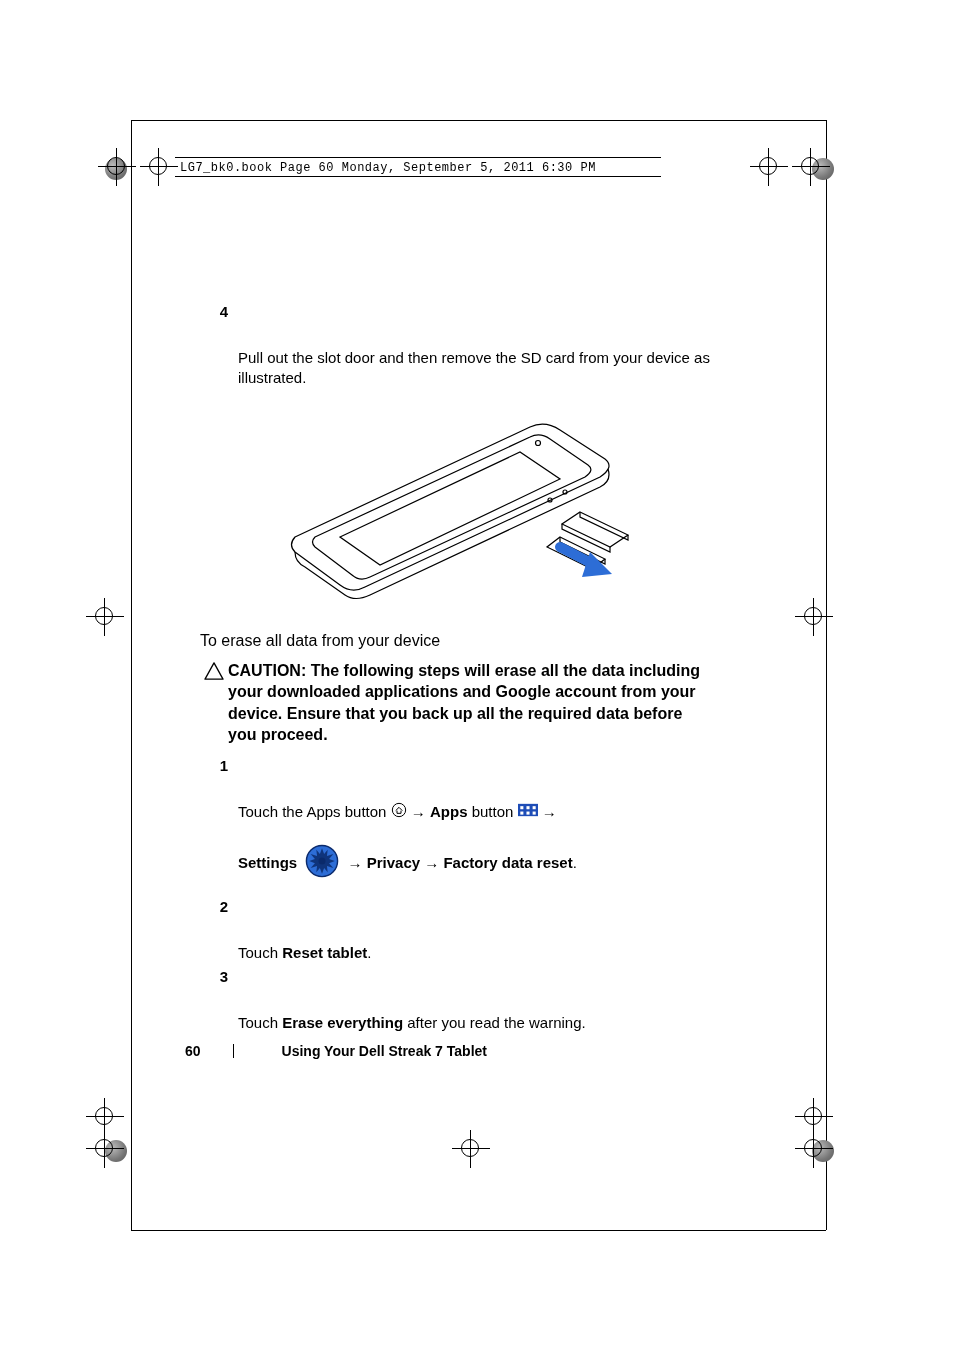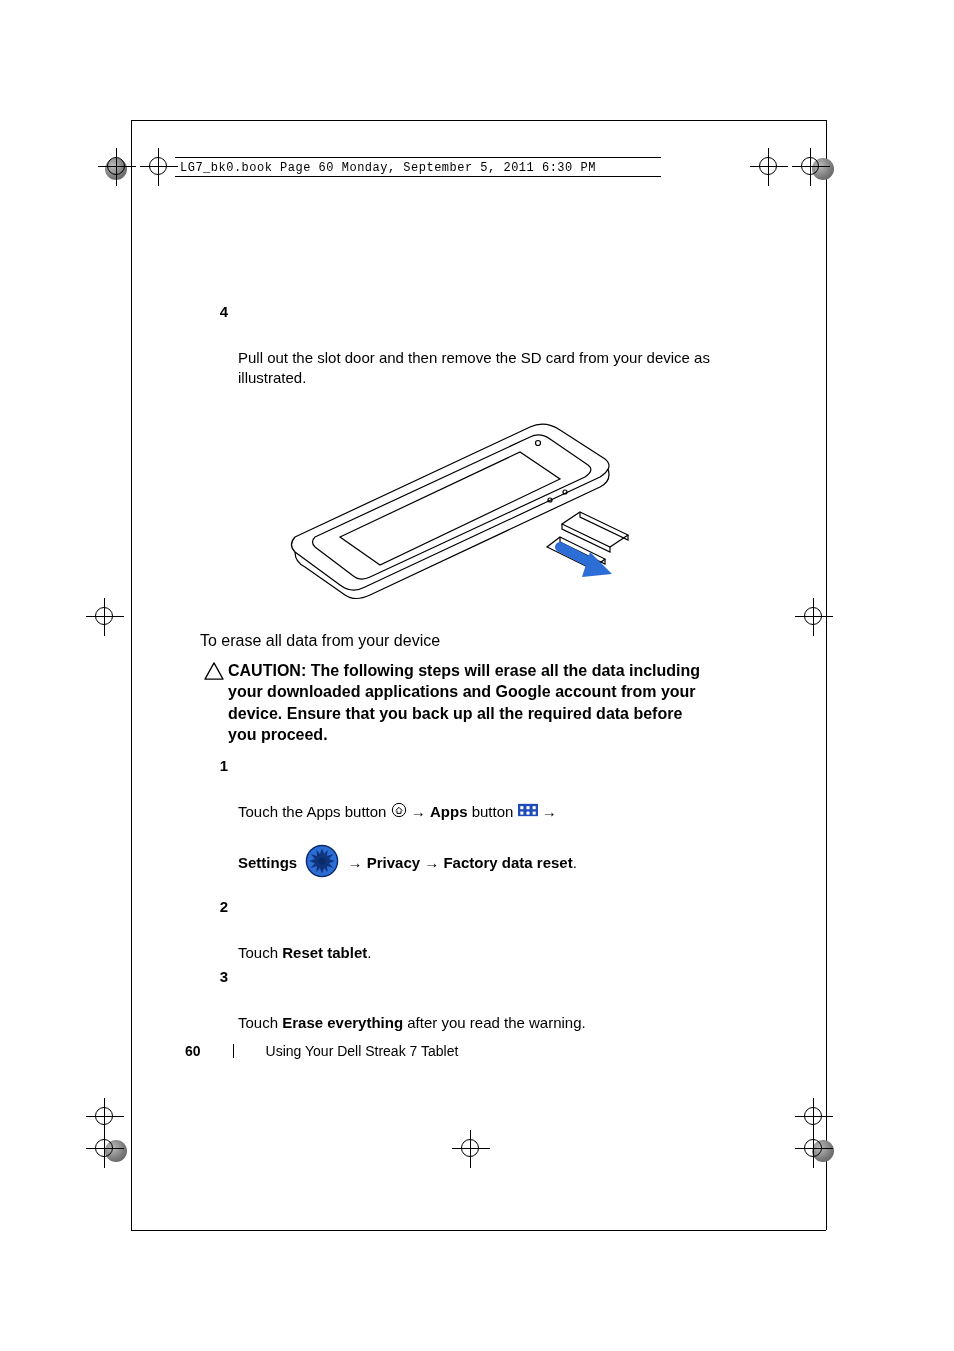--- a/index.html
+++ b/index.html
@@ -164,21 +164,21 @@
     width: 510px;
     font-size: 14px;
     display: flex;
     align-items: center;
     gap: 32px;
   }
   .footer .pg { font-weight: 700; }
   .footer .sep {
     width: 1px; height: 14px; background: #000;
   }
-  .footer .ttl { font-weight: 400; }
+  .footer .ttl { font-weight: 700; margin-left: 16px; }
 </style>
 </head>
 <body>
 
 <div class="page">
 
   <div class="reg-frame-top"></div>
   <div class="reg-frame-bottom"></div>
   <div class="reg-frame-left"></div>
   <div class="reg-frame-right"></div>

